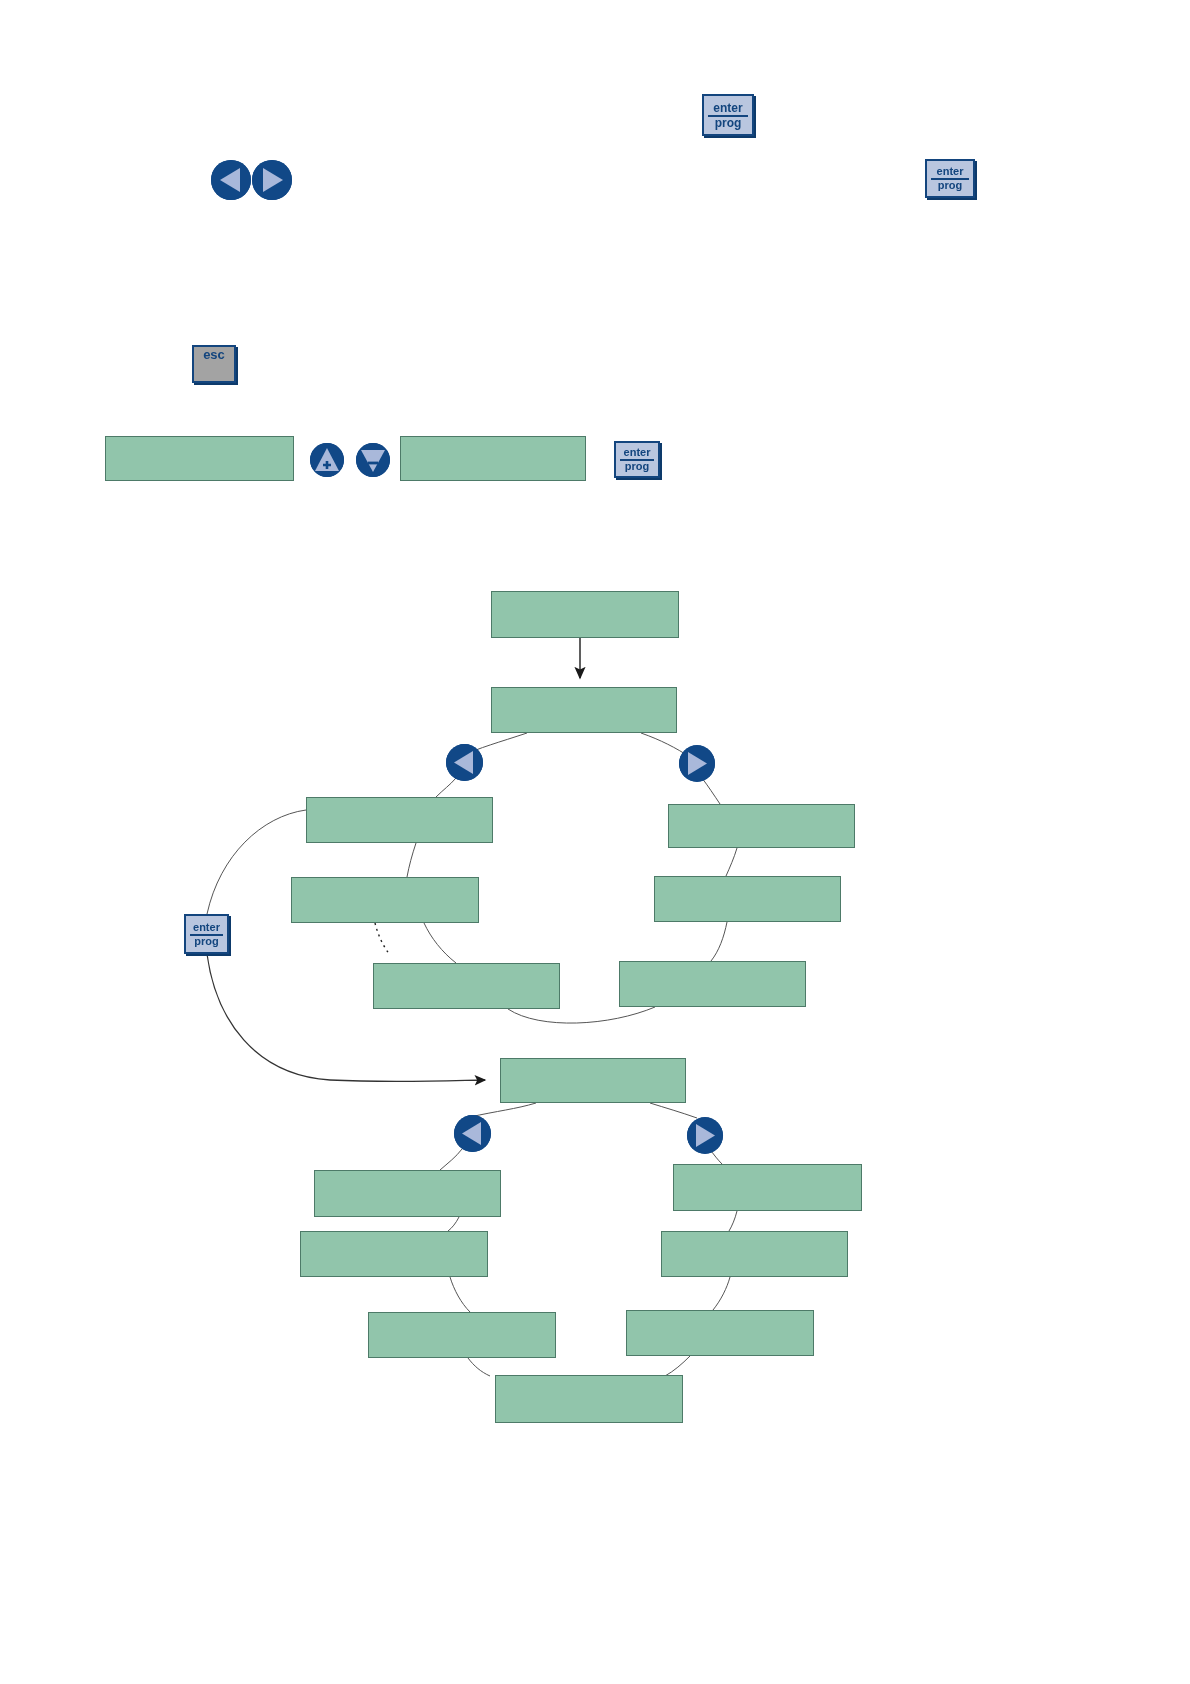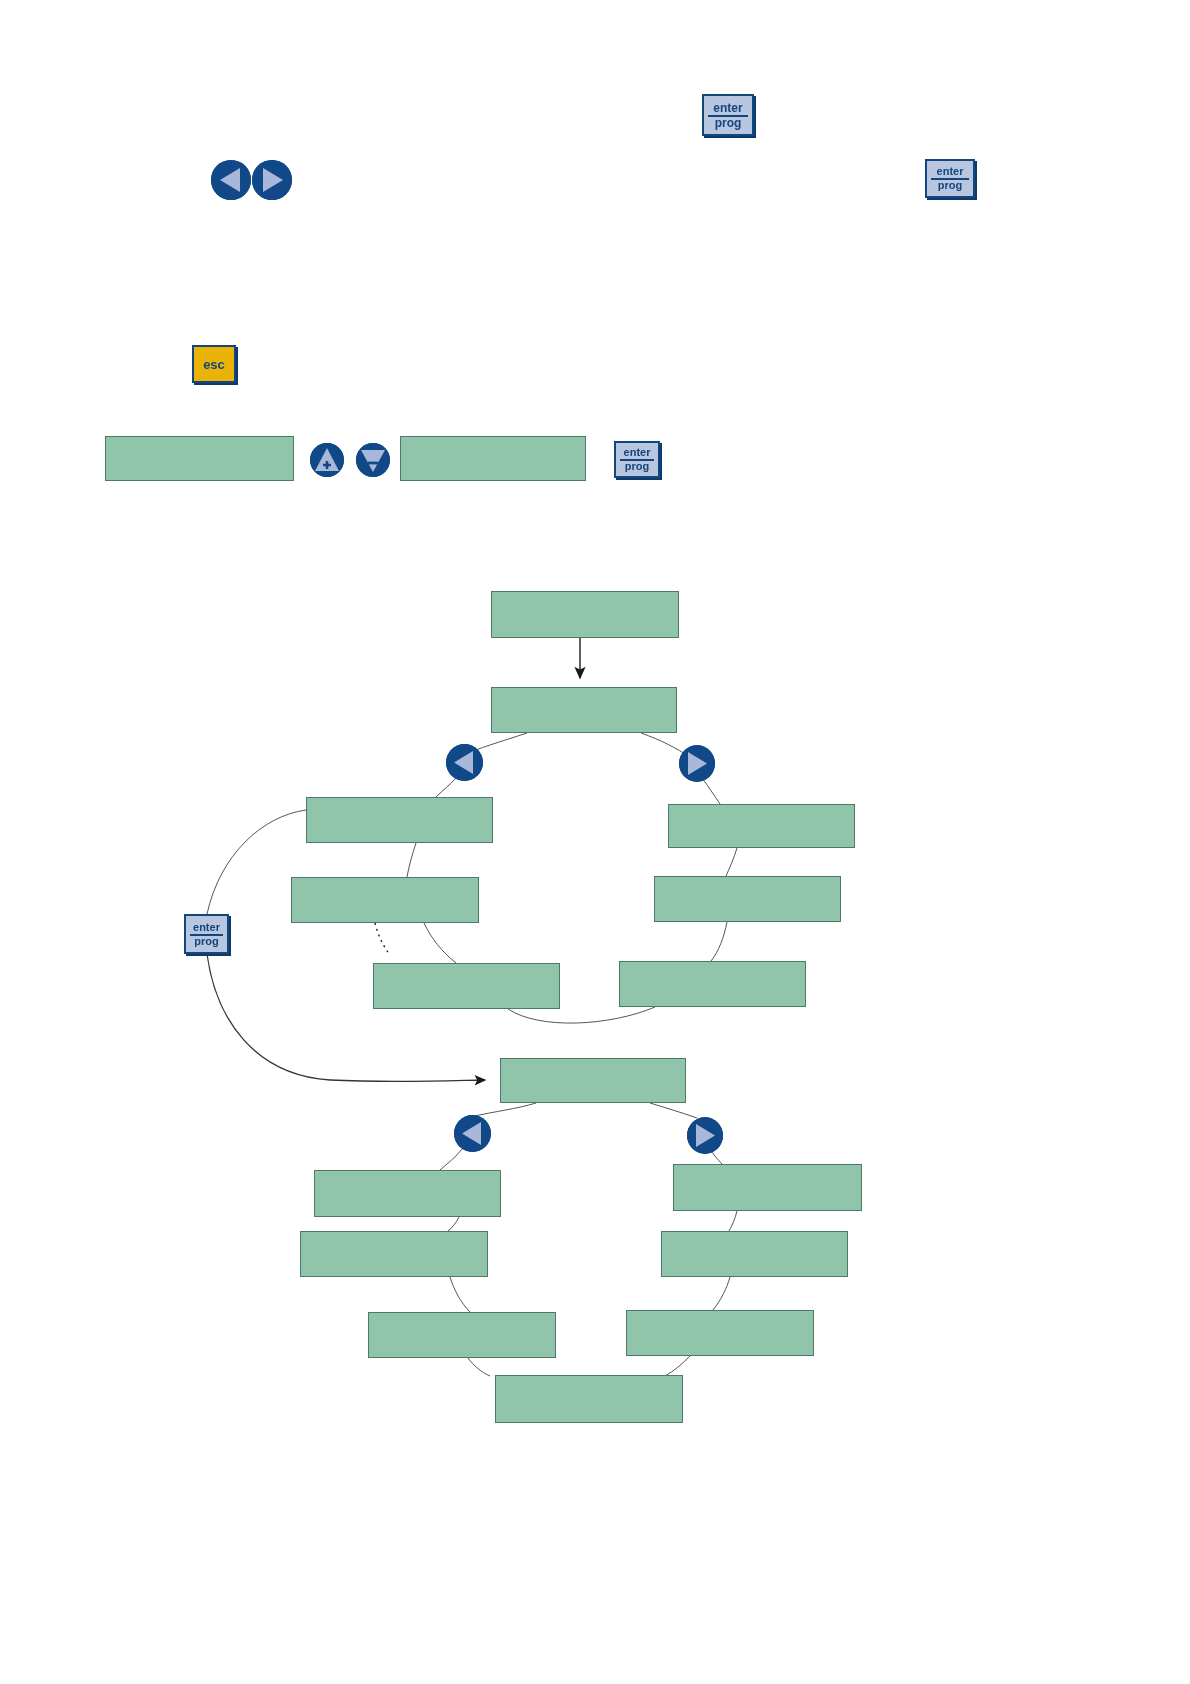--- a/index.html
+++ b/index.html
@@ -50,26 +50,25 @@
   }
   .key-enter .kl-bot {
     width: 82%;
     text-align: center;
     padding-top: 0;
   }
 
   
   .key-esc {
     position: absolute;
-    background: #eab308;
+    background: #a3a3a3;
     border: 2px solid #13457e;
     box-shadow: 2px 2px 0 0 #0d3a6b;
     box-sizing: border-box;
     display: flex;
-    align-items: center;
     justify-content: center;
     color: #13457e;
     font-weight: bold;
     font-size: 13px;
   }
 
   
   .rbtn {
     position: absolute;
     border-radius: 50%;

